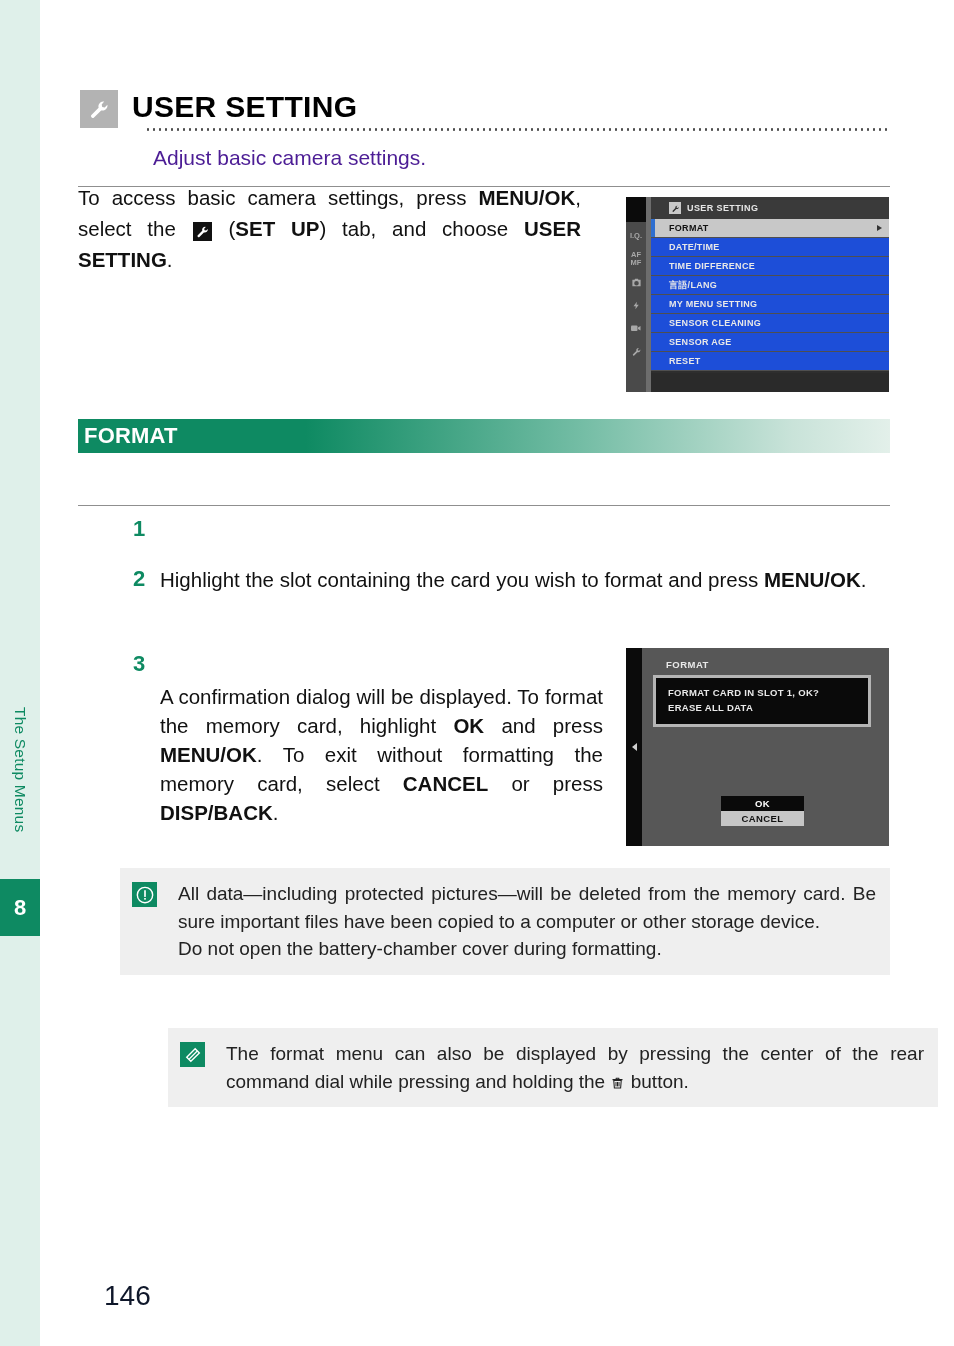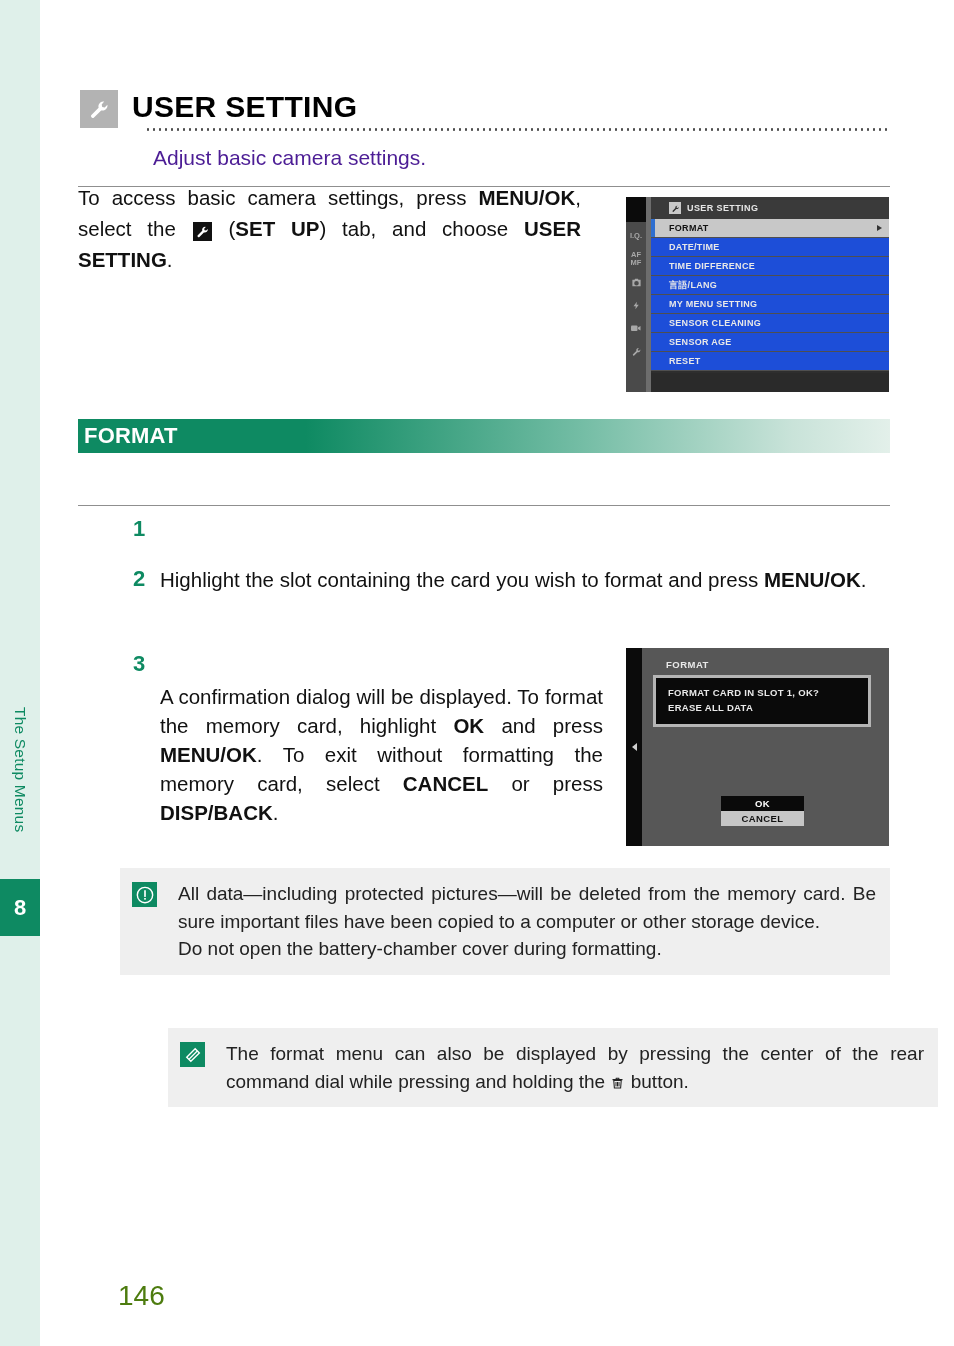--- a/index.html
+++ b/index.html
@@ -402,23 +402,23 @@
   }
   #note-tip {
     left: 80px; top: 1028px;
     width: 770px;
     margin-left: 48px;
   }
 
   
   #page-number {
     position: absolute;
-    left: 78px; top: 1280px;
+    left: 64px; top: 1280px;
     font-size: 28px;
-    color: #4d7c0f;
+    color: #0f172a;
   }
 </style>
 </head>
 <body>
 
 <div id="chapter-rail">
   <div id="chapter-rail-label">The Setup Menus</div>
   <div id="chapter-tab">8</div>
 </div>
 

